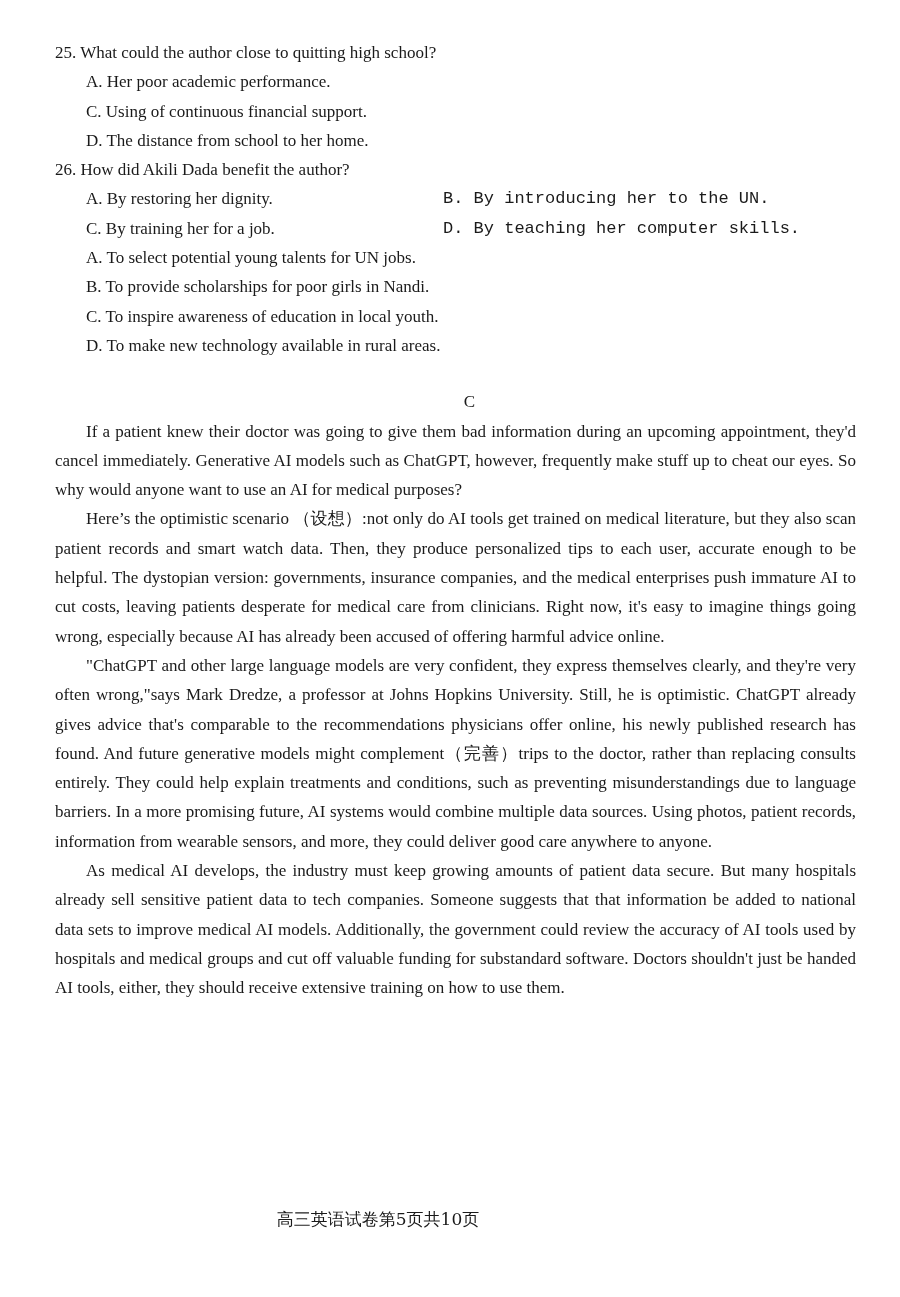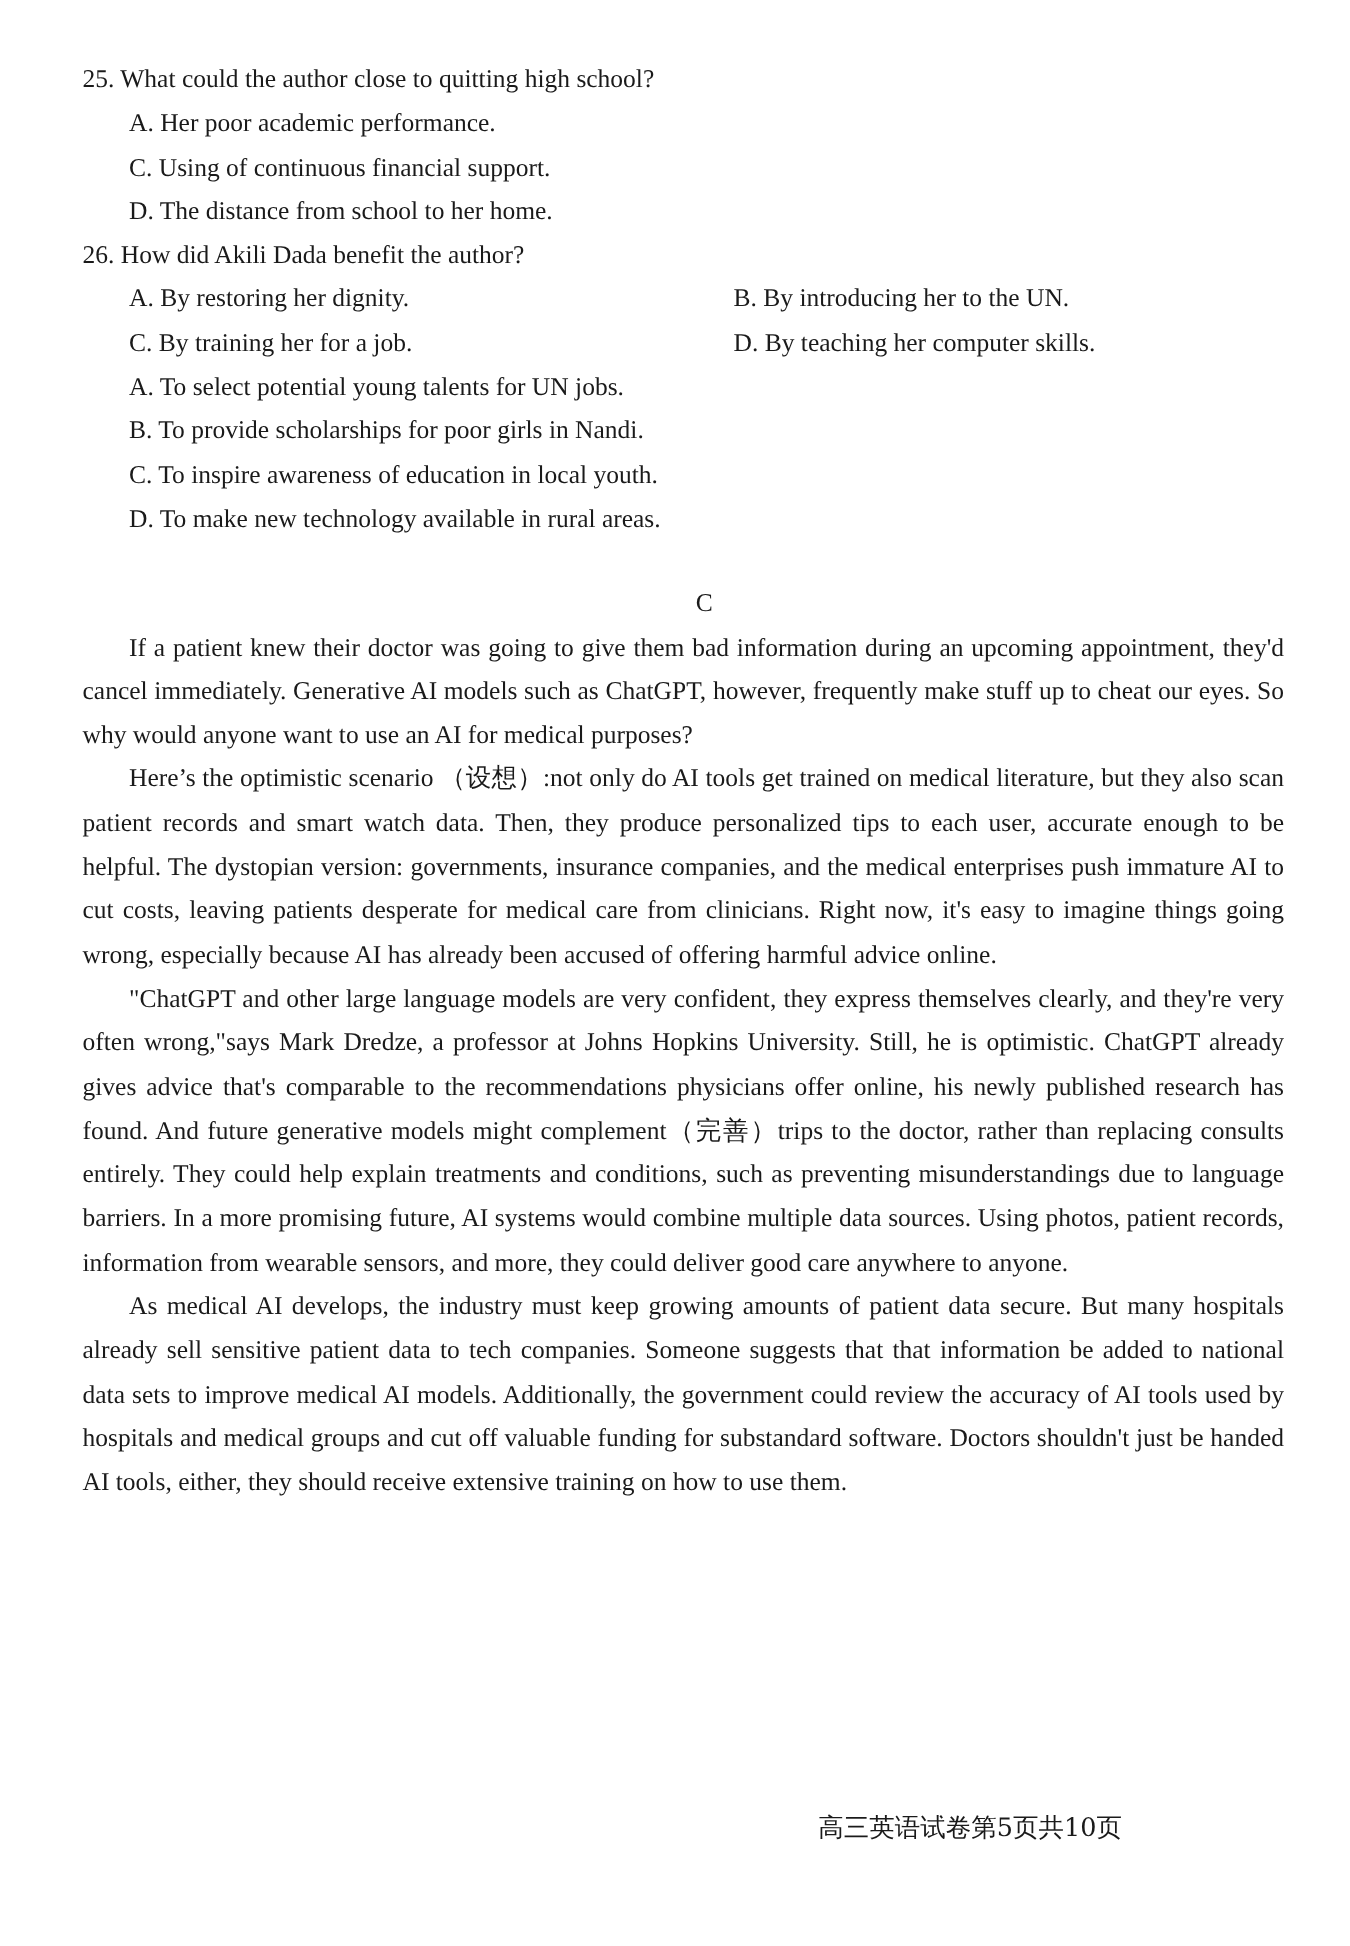--- a/index.html
+++ b/index.html
@@ -28,49 +28,49 @@
       white-space: nowrap;
     }
     .opt {
       padding-left: 31px;
     }
     .opt-row {
       display: flex;
       height: 29.3px;
       line-height: 29.3px;
       white-space: nowrap;
-      gap: 46px;
     }
     .opt-row .col-a {
       width: 357px;
       padding-left: 31px;
       flex: none;
     }
     .opt-row .col-b {
       flex: none;
+      font-family: Liberation Mono, monospace;
     }
     .section-label {
       text-align: center;
       height: 29.3px;
       line-height: 29.3px;
       margin-top: 27px;
       padding-left: 28px;
     }
     .para {
       text-align: justify;
       line-height: 29.3px;
       margin: 0;
       text-indent: 31px;
     }
     .footer {
       position: absolute;
       top: 1207px;
       left: 0;
       width: 748px;
-      text-align: right;
+      text-align: center;
       font-size: 17px;
       line-height: 24px;
       font-family: "DejaVu Serif", "Liberation Serif", serif;
     }
     .footer span {
       padding-left: 8px;
     }
   </style>
 </head>
 <body>

